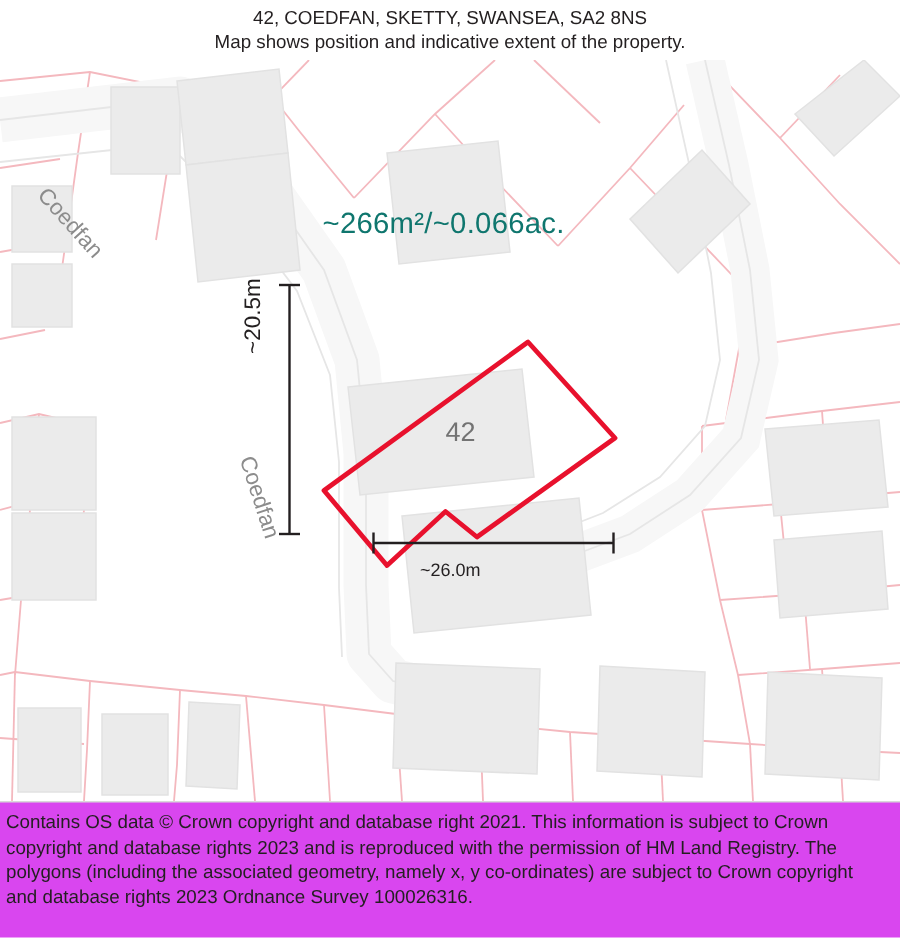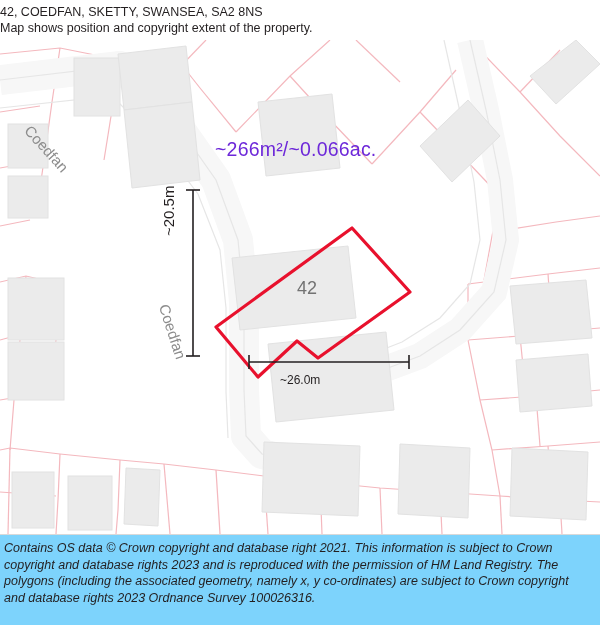--- a/index.html
+++ b/index.html
@@ -20,20 +20,21 @@
     width: 600px;
     height: 625px;
   }
   
   .header {
     position: absolute;
     top: 0;
     left: 0;
     width: 600px;
     height: 40px;
+    text-align: center;
   }
   .header .title {
     font-size: 12.5px;
     line-height: 16px;
     margin-top: 4px;
     color: #231f20;
   }
   .header .subtitle {
     font-size: 12.5px;
     line-height: 16px;
@@ -53,21 +54,21 @@
     position: absolute;
     top: 0;
     left: 0;
   }
   
   .area-label {
     position: absolute;
     left: 215px;
     top: 98px;
     font-size: 19.5px;
-    color: #6d28d9;
+    color: #0f766e;
     letter-spacing: 0.2px;
   }
   .plot-number {
     position: absolute;
     left: 297px;
     top: 238px;
     font-size: 18px;
     color: #737373;
   }
   .dim-horizontal {
@@ -107,41 +108,40 @@
     transform-origin: left top;
     white-space: nowrap;
   }
   
   .footer {
     position: absolute;
     top: 534px;
     left: 0;
     width: 600px;
     height: 91px;
-    background: #7dd3fc;
+    background: #d946ef;
     border-top: 1px solid #d9d9d9;
     padding: 5px 20px 0 4px;
     box-sizing: border-box;
-    font-style: italic;
   }
   .footer p {
     margin: 0;
     font-size: 12.5px;
     line-height: 16.6px;
     color: #231f20;
   }
 </style>
 </head>
 <body>
 
 <div class="page">
 
   <div class="header">
     <div class="title">42, COEDFAN, SKETTY, SWANSEA, SA2 8NS</div>
-    <div class="subtitle">Map shows position and copyright extent of the property.</div>
+    <div class="subtitle">Map shows position and indicative extent of the property.</div>
   </div>
 
   <div class="map">
     <svg width="600" height="494" viewBox="0 0 600 494">
 
       <g stroke="#f4b8be" stroke-width="1.2" fill="none">
         <path d="M0 14 L60 8 L120 20 L150 58"></path>
         <path d="M60 8 L52 62 L44 120 L36 176"></path>
         <path d="M120 20 L112 70 L104 120"></path>
         <path d="M0 72 L40 66"></path>

